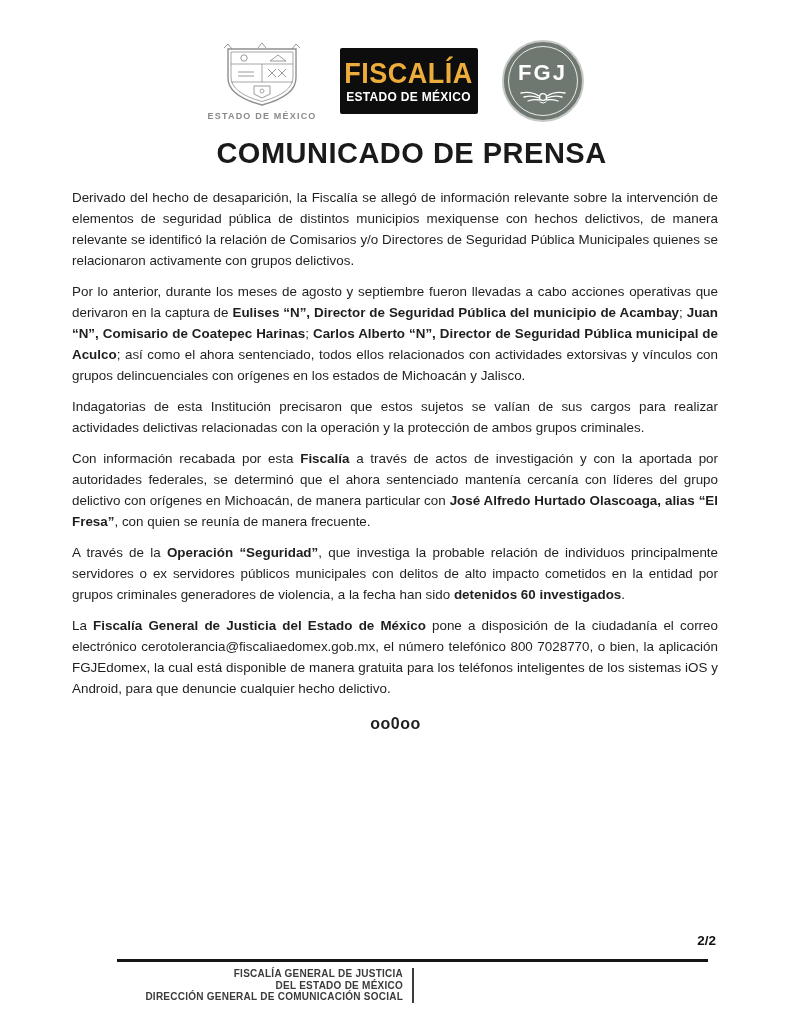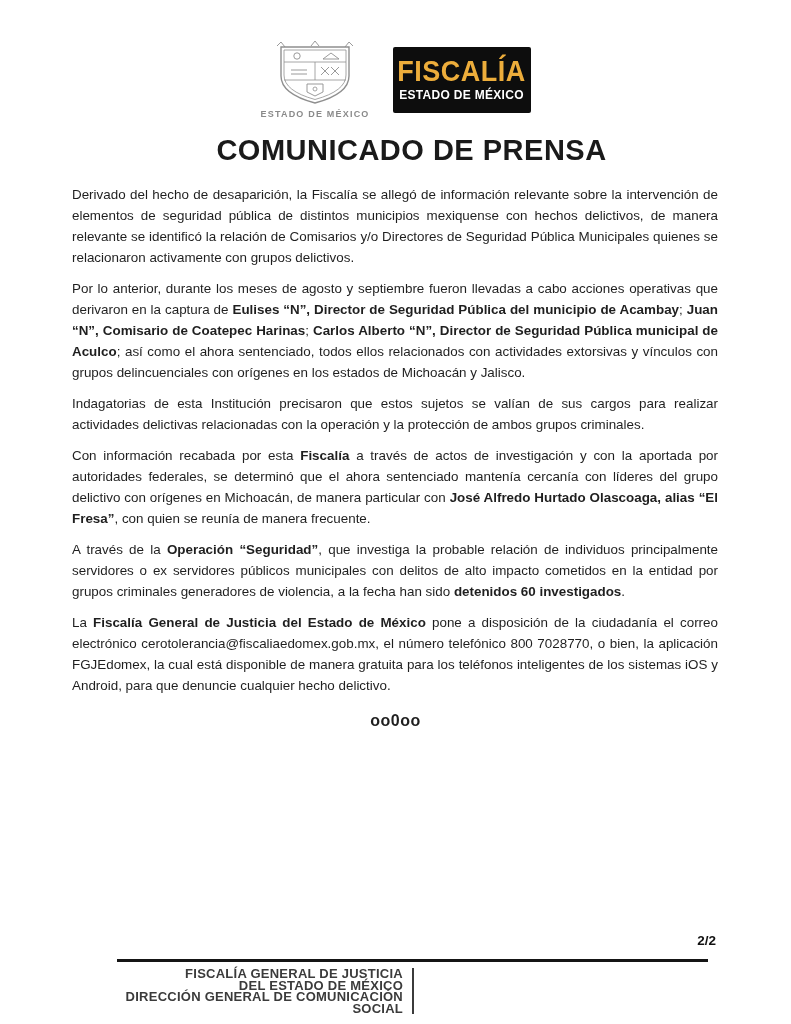--- a/index.html
+++ b/index.html
@@ -117,21 +117,21 @@
     left:117px; right:83px; top:959px;
     height:3px;
     background:#151515;
   }
   .footer-cols {
     position:absolute;
     top:968px; left:117px; right:83px;
     display:flex;
     justify-content:flex-start;
     gap:9px;
-    font-size:13px;
+    font-size:10px;
     font-weight:bold;
     line-height:11.5px;
     letter-spacing:0.25px;
     color:#3b3b3b;
   }
   .f-left { width:286px; text-align:right; }
   .f-sep { width:2px; background:#3b3b3b; }
   .f-right { width:258px; text-align:left; }
 </style>
 </head>
@@ -158,20 +158,29 @@
         <path d="M44 6 L48 1 L52 6" stroke-width="0.9"></path>
       </svg>
       <div class="coat-label">ESTADO DE MÉXICO</div>
     </div>
 
     <div class="fiscalia-box">
       <div class="fisc-main">FISCALÍA</div>
       <div class="fisc-sub">ESTADO DE MÉXICO</div>
     </div>
 
+    <div class="fgj">
+      <div class="fgj-text">FGJ</div>
+      <svg class="fgj-wings" width="52" height="16" viewBox="0 0 52 16" fill="none" stroke="#ffffff" stroke-width="1.3" stroke-linecap="round">
+        <circle cx="26" cy="7" r="3.4"></circle>
+        <path d="M22 6 Q14 1 4 3 M22 8 Q15 5 7 7 M22.5 10 Q17 9 11 11"></path>
+        <path d="M30 6 Q38 1 48 3 M30 8 Q37 5 45 7 M29.5 10 Q35 9 41 11"></path>
+        <path d="M23 12 Q26 14.5 29 12" stroke-width="1"></path>
+      </svg>
+    </div>
 
   </div>
 
   <h1 class="title">COMUNICADO DE PRENSA</h1>
 
   <div class="content">
       <p><span>Derivado del hecho de desaparición, la Fiscalía se allegó de información relevante sobre la intervención de elementos de seguridad pública de distintos municipios mexiquense con hechos delictivos, de manera relevante se identificó la relación de Comisarios y/o Directores de Seguridad Pública Municipales quienes se relacionaron activamente con grupos delictivos.</span></p>
       <p><span>Por lo anterior, durante los meses de agosto y septiembre fueron llevadas a cabo acciones operativas que derivaron en la captura de </span><span class="b">Eulises “N”, Director de Seguridad Pública del municipio de Acambay</span><span>; </span><span class="b">Juan “N”, Comisario de Coatepec Harinas</span><span>; </span><span class="b">Carlos Alberto “N”, Director de Seguridad Pública municipal de Aculco</span><span>; así como el ahora sentenciado, todos ellos relacionados con actividades extorsivas y vínculos con grupos delincuenciales con orígenes en los estados de Michoacán y Jalisco.</span></p>
       <p><span>Indagatorias de esta Institución precisaron que estos sujetos se valían de sus cargos para realizar actividades delictivas relacionadas con la operación y la protección de ambos grupos criminales.</span></p>
       <p><span>Con información recabada por esta </span><span class="b">Fiscalía</span><span> a través de actos de investigación y con la aportada por autoridades federales, se determinó que el ahora sentenciado mantenía cercanía con líderes del grupo delictivo con orígenes en Michoacán, de manera particular con </span><span class="b">José Alfredo Hurtado Olascoaga, alias “El Fresa”</span><span>, con quien se reunía de manera frecuente.</span></p>

